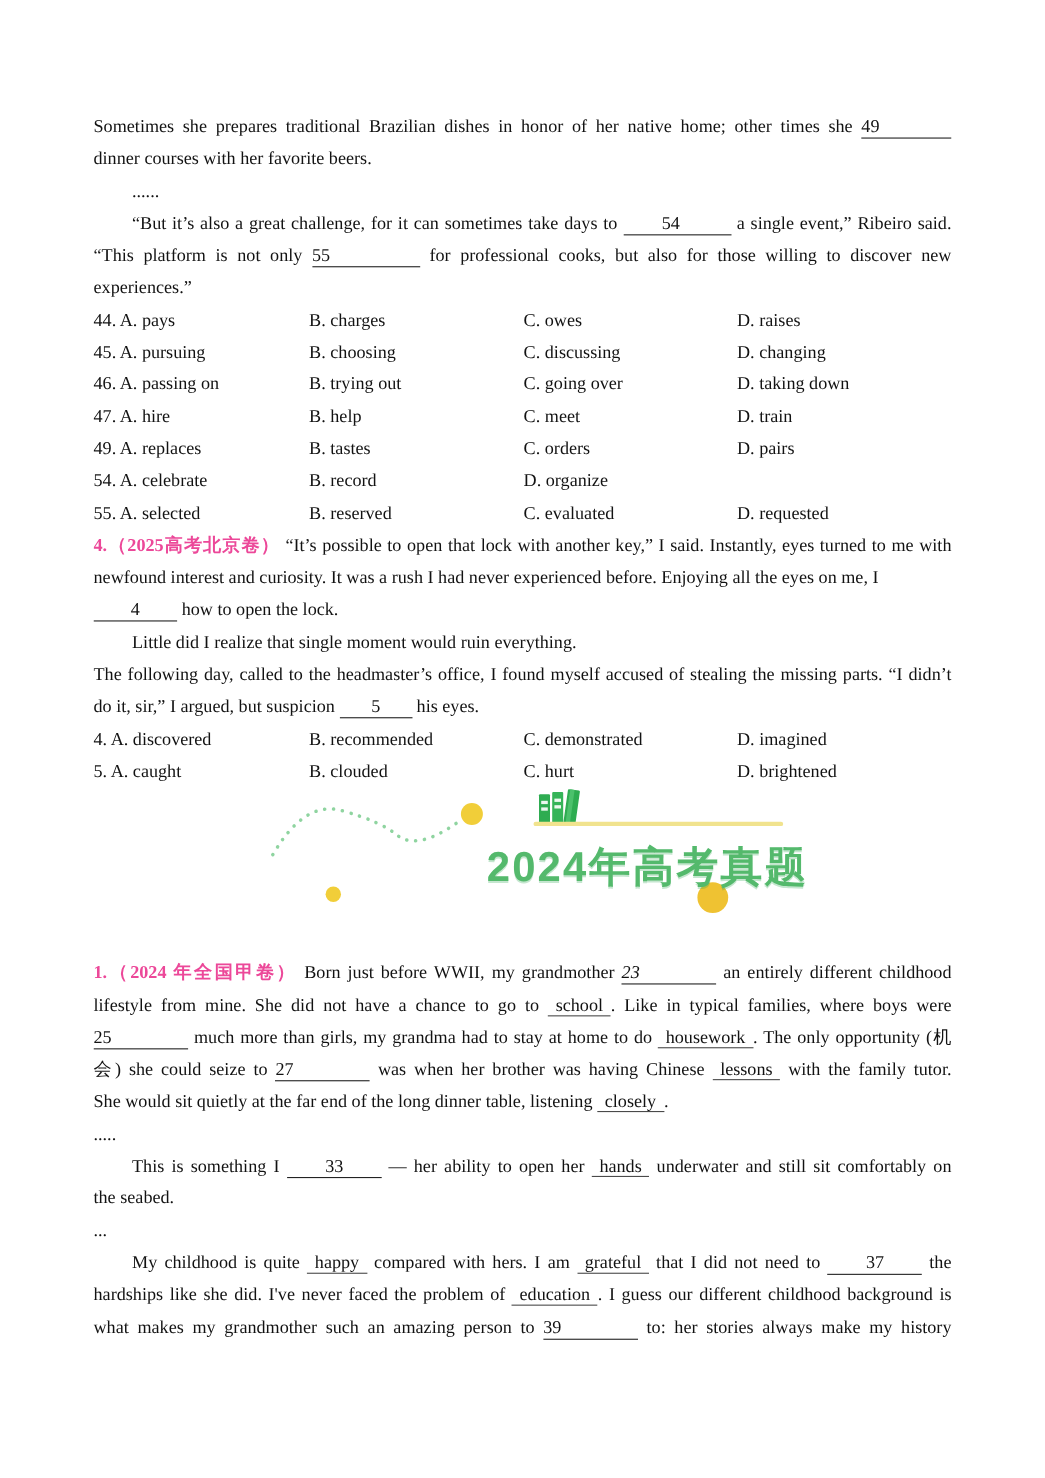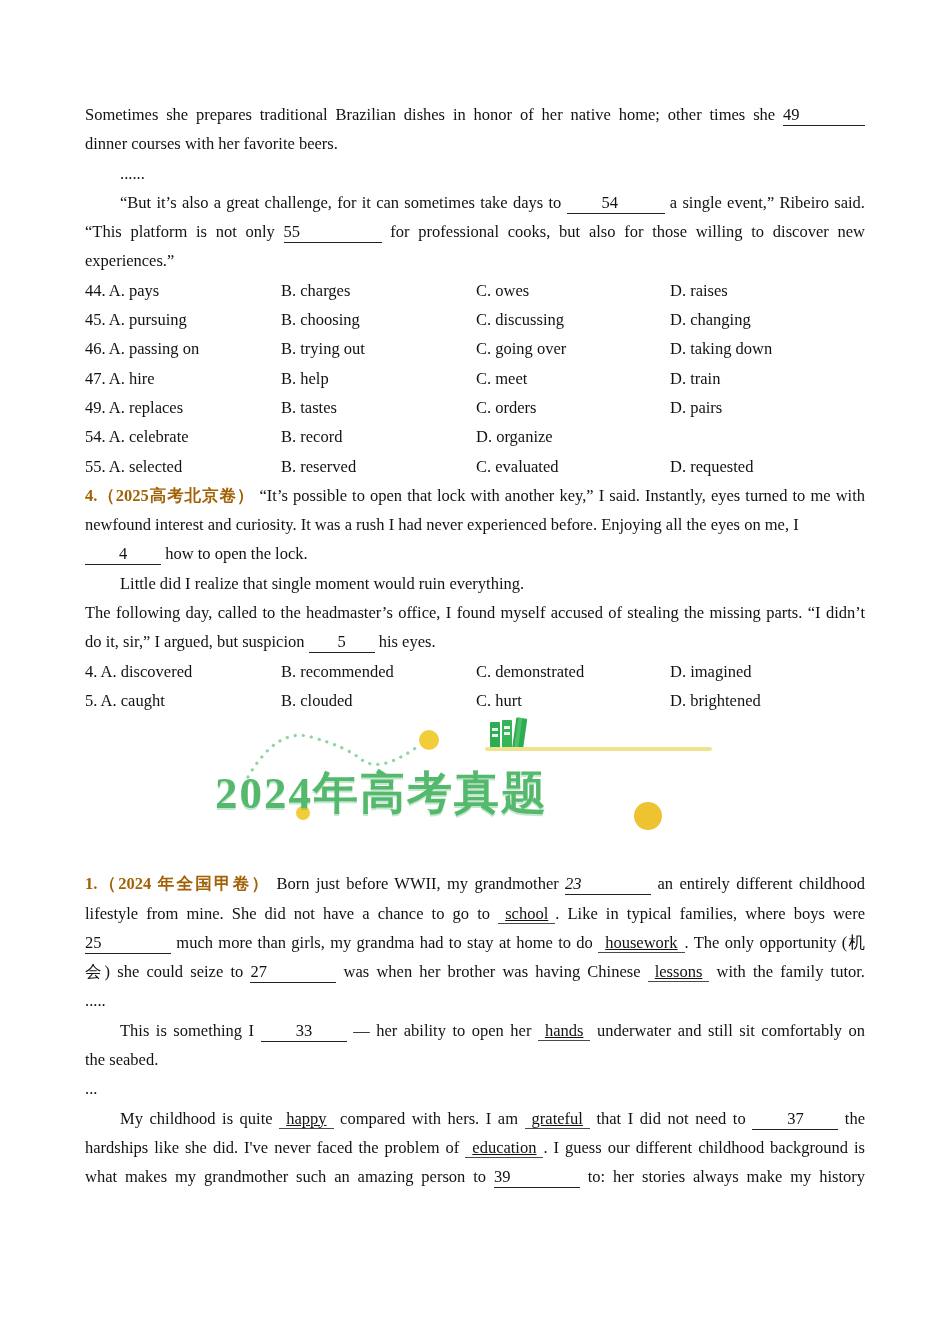--- a/index.html
+++ b/index.html
@@ -8,42 +8,41 @@
     font-family:"Liberation Serif","DejaVu Serif",serif;
     color:#121212;
   }
   .doc{position:absolute;left:85px;top:100px;width:780px;}
   .line{
     height:29.3px;line-height:29.3px;font-size:16.5px;
     overflow:hidden;white-space:normal;
   }
   .just{text-align:justify;text-align-last:justify;}
   .indent{text-indent:35px;}
-  .hdr{color:#a16207;font-weight:700;}
+  .hdr{color:#ec4899;font-weight:700;}
   .blank{
     display:inline-block;text-align:center;
     border-bottom:1.4px solid #222;
     height:22px;line-height:24px;vertical-align:baseline;
   }
   .ans{
     border-bottom:1.4px solid #4a4a4a;
     padding:0 7px;
-    text-decoration:underline;
   }
   .opts{
     display:grid;grid-template-columns:196px 195px 194px 1fr;
     height:29.3px;line-height:29.3px;font-size:16.5px;
   }
   .banner{position:relative;width:780px;height:154px;}
   .banner svg{position:absolute;left:0;top:0;}
   .banner-title{
     position:absolute;left:130px;top:48px;width:520px;height:62px;
-    text-align:left;font-size:45px;font-weight:800;letter-spacing:2px;
+    text-align:right;font-size:38px;font-weight:800;letter-spacing:2px;
     color:#54B96C;
-    font-family:Liberation Serif, serif;
+    font-family:Liberation Sans, sans-serif;
     text-shadow:0 2px 0 rgba(47,166,83,0.28);
     white-space:nowrap;
   }
 </style>
 </head>
 <body>
 
 <div class="doc">
   <div id="part1">
       <div class="line just"><span>Sometimes she prepares traditional Brazilian dishes in honor of her native home; other times she </span><span class="blank" style="min-width: 82px;">49</span></div>
@@ -140,20 +139,21 @@
       <circle cx="563" cy="101" r="14" fill="#EFC232"></circle>
     </svg>
     <div class="banner-title">2024年高考真题</div>
   </div>
 
   <div id="part2">
       <div class="line just"><span class="hdr">1.（2024 年全国甲卷）</span><span>  Born just before WWII, my grandmother </span><span class="blank" style="min-width: 86px; font-style: italic;">23</span><span> an entirely different childhood</span></div>
       <div class="line just"><span>lifestyle from mine. She did not have a chance to go to </span><span class="ans">school</span><span>. Like in typical families, where boys were</span></div>
       <div class="line just"><span class="blank" style="min-width: 86px;">25</span><span> much more than girls, my grandma had to stay at home to do </span><span class="ans">housework</span><span>. The only opportunity (机</span></div>
       <div class="line just"><span>会) she could seize to </span><span class="blank" style="min-width: 86px;">27</span><span> was when her brother was having Chinese </span><span class="ans">lessons</span><span> with the family tutor.</span></div>
+      <div class="line"><span>She would sit quietly at the far end of the long dinner table, listening </span><span class="ans">closely</span><span>.</span></div>
       <div class="line"><span>.....</span></div>
       <div class="line just indent"><span>This is something I </span><span class="blank" style="min-width: 86px;">33</span><span> — her ability to open her </span><span class="ans">hands</span><span> underwater and still sit comfortably on</span></div>
       <div class="line"><span>the seabed.</span></div>
       <div class="line"><span>...</span></div>
       <div class="line just indent"><span>My childhood is quite </span><span class="ans">happy</span><span> compared with hers. I am </span><span class="ans">grateful</span><span> that I did not need to </span><span class="blank" style="min-width: 86px;">37</span><span> the</span></div>
       <div class="line just"><span>hardships like she did. I've never faced the problem of </span><span class="ans">education</span><span>. I guess our different childhood background is</span></div>
       <div class="line just"><span>what makes my grandmother such an amazing person to </span><span class="blank" style="min-width: 86px;">39</span><span> to: her stories always make my history</span></div>
     </div>
 </div>
 

